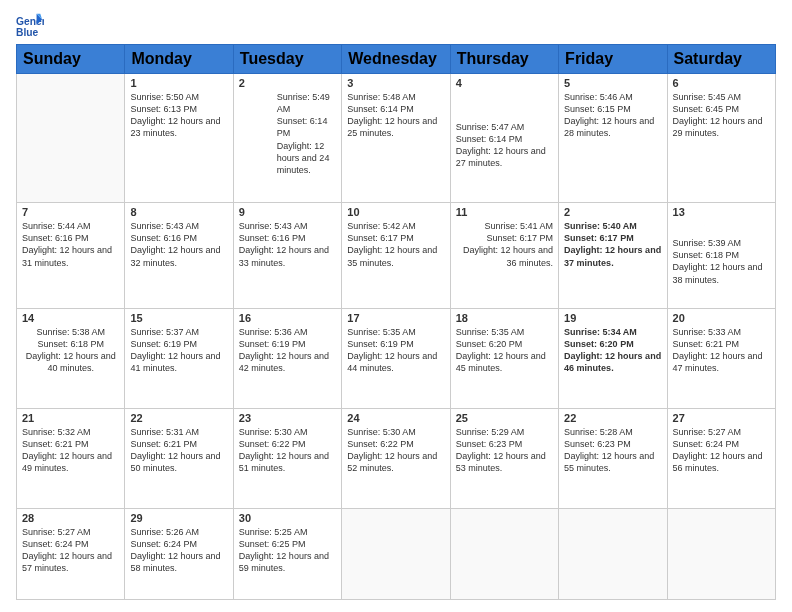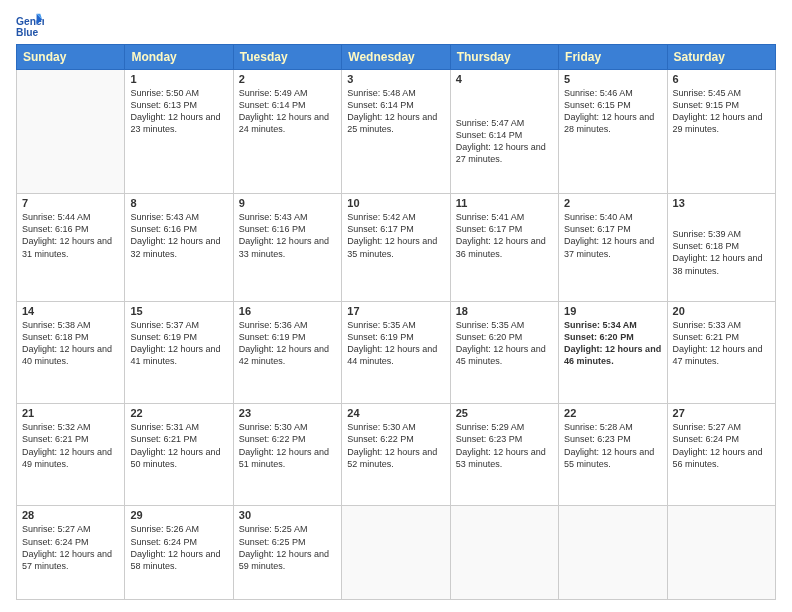--- a/index.html
+++ b/index.html
@@ -47,24 +47,24 @@
     }
     .calendar {
       flex: 1;
       border: 1px solid #ccc;
       border-collapse: collapse;
       width: 100%;
       table-layout: fixed;
     }
     .calendar th {
       background-color: #3a7fd5;
-      color: #fef9c3;
+      color: #000000;
       text-align: left;
       padding: 5px 6px;
-      font-size: 12px;
+      font-size: 16px;
       border: 1px solid #2a6bc0;
     }
     .calendar td {
       border: 1px solid #ccc;
       vertical-align: top;
       padding: 3px 5px;
       font-size: 9.5px;
       color: #333;
       height: 82px;
     }
@@ -127,21 +127,21 @@
     <tr class="week-row">
           <td class="empty-cell"></td>
           <td>
             <div class="day-number">1</div>
             <div class="day-info" style="white-space: pre-line;">Sunrise: 5:50 AM
 Sunset: 6:13 PM
 Daylight: 12 hours and 23 minutes.</div>
           </td>
           <td>
             <div class="day-number">2</div>
-            <div class="day-info" style="white-space: pre-line;">Sunrise: 5:49 AM
+            <div class="day-info" style="white-space: pre-line; margin-left: 38px;">Sunrise: 5:49 AM
 Sunset: 6:14 PM
 Daylight: 12 hours and 24 minutes.</div>
           </td>
           <td>
             <div class="day-number">3</div>
             <div class="day-info" style="white-space: pre-line;">Sunrise: 5:48 AM
 Sunset: 6:14 PM
 Daylight: 12 hours and 25 minutes.</div>
           </td>
           <td>
@@ -152,21 +152,21 @@
           </td>
           <td>
             <div class="day-number">5</div>
             <div class="day-info" style="white-space: pre-line;">Sunrise: 5:46 AM
 Sunset: 6:15 PM
 Daylight: 12 hours and 28 minutes.</div>
           </td>
           <td>
             <div class="day-number">6</div>
             <div class="day-info" style="white-space: pre-line;">Sunrise: 5:45 AM
-Sunset: 9:15 PM
+Sunset: 6:45 PM
 Daylight: 12 hours and 29 minutes.</div>
           </td>
         </tr>
         <tr class="week-row">
           <td>
             <div class="day-number">7</div>
             <div class="day-info" style="white-space: pre-line;">Sunrise: 5:44 AM
 Sunset: 6:16 PM
 Daylight: 12 hours and 31 minutes.</div>
           </td>
@@ -183,41 +183,41 @@
 Daylight: 12 hours and 33 minutes.</div>
           </td>
           <td>
             <div class="day-number">10</div>
             <div class="day-info" style="white-space: pre-line;">Sunrise: 5:42 AM
 Sunset: 6:17 PM
 Daylight: 12 hours and 35 minutes.</div>
           </td>
           <td>
             <div class="day-number">11</div>
-            <div class="day-info" style="white-space: pre-line;">Sunrise: 5:41 AM
+            <div class="day-info" style="white-space: pre-line; text-align: right;">Sunrise: 5:41 AM
 Sunset: 6:17 PM
 Daylight: 12 hours and 36 minutes.</div>
           </td>
           <td>
             <div class="day-number">2</div>
-            <div class="day-info" style="white-space: pre-line;">Sunrise: 5:40 AM
+            <div class="day-info" style="white-space: pre-line; font-weight: bold;">Sunrise: 5:40 AM
 Sunset: 6:17 PM
 Daylight: 12 hours and 37 minutes.</div>
           </td>
           <td>
             <div class="day-number">13</div>
             <div class="day-info" style="white-space: pre-line; margin-top: 19px;">Sunrise: 5:39 AM
 Sunset: 6:18 PM
 Daylight: 12 hours and 38 minutes.</div>
           </td>
         </tr>
         <tr class="week-row">
           <td>
             <div class="day-number">14</div>
-            <div class="day-info" style="white-space: pre-line;">Sunrise: 5:38 AM
+            <div class="day-info" style="white-space: pre-line; text-align: center;">Sunrise: 5:38 AM
 Sunset: 6:18 PM
 Daylight: 12 hours and 40 minutes.</div>
           </td>
           <td>
             <div class="day-number">15</div>
             <div class="day-info" style="white-space: pre-line;">Sunrise: 5:37 AM
 Sunset: 6:19 PM
 Daylight: 12 hours and 41 minutes.</div>
           </td>
           <td>

